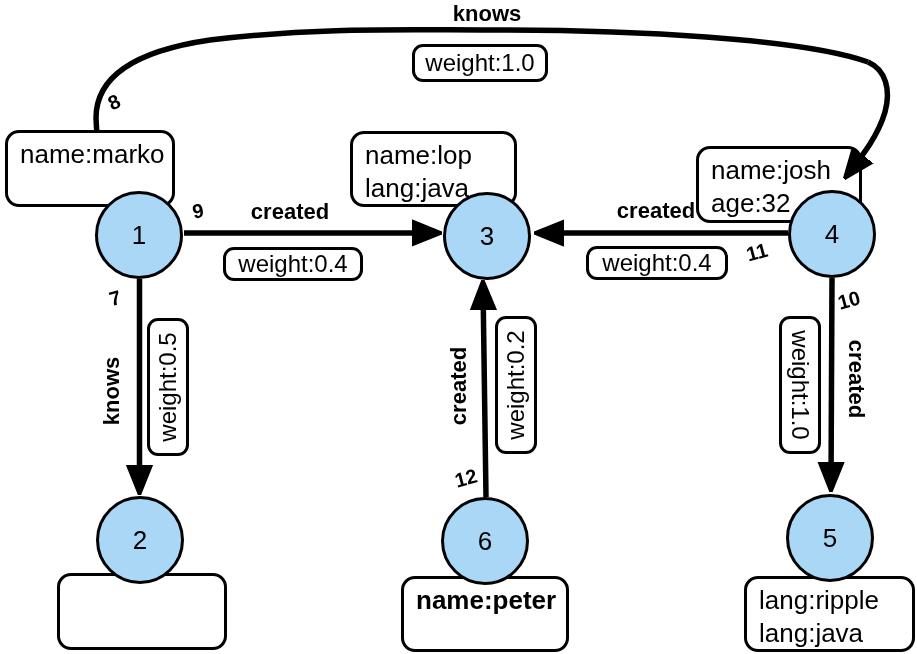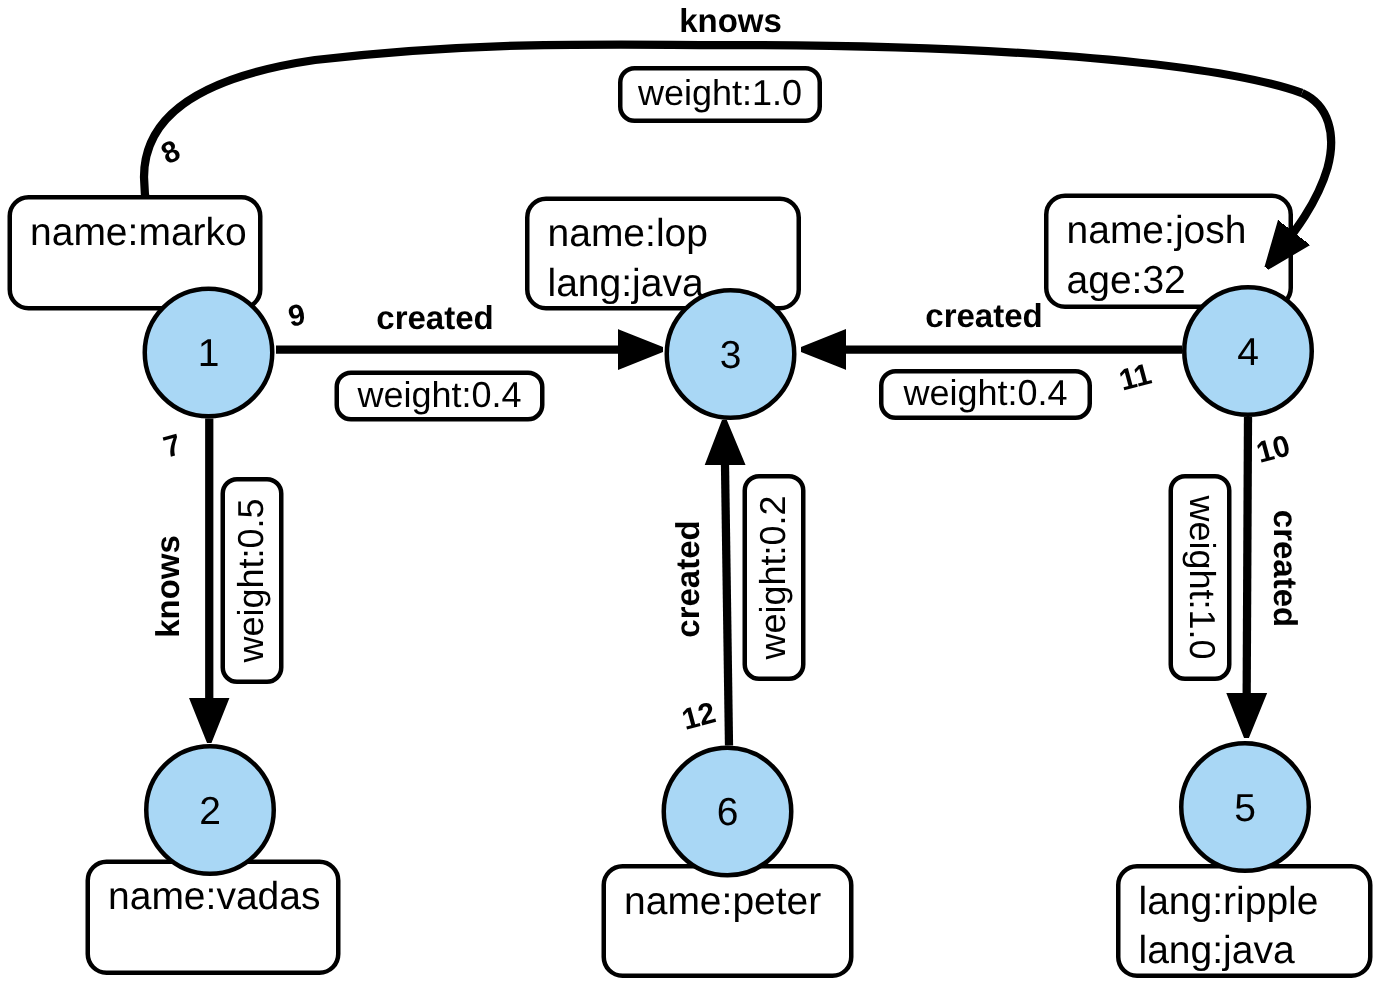--- a/index.html
+++ b/index.html
@@ -56,32 +56,31 @@
     <path d="M788,233 L540,233" fill="none" stroke-width="5.5" marker-end="url(#arrow)"></path>
     <path d="M139.5,279 L139.5,489" fill="none" stroke-width="5.5" marker-end="url(#arrow)"></path>
     <path d="M486,497 L483,286" fill="none" stroke-width="5.5" marker-end="url(#arrow)"></path>
     <path d="M832,278 L831,486" fill="none" stroke-width="5.5" marker-end="url(#arrow)"></path>
     <path d="M127,196 C110,173 96,150 96,118 C96,80 128,52 210,40 C320,27 400,30 490,30 C630,30 800,38 868,62" fill="none" stroke-width="5.5"></path>
   </svg>
 
   <div class="propbox" style="left:5px;top:130px;width:170px;height:77px;">
     <div class="propline">name:marko</div>
   </div>
-  <div class="propbox" style="left:350px;top:131px;width:184px;height:76px;">
+  <div class="propbox" style="left:350px;top:131px;width:167px;height:76px;">
     <div class="propline">name:lop</div>
     <div class="propline">lang:java</div>
   </div>
-  <div class="propbox" style="left:696px;top:129px;width:166px;height:77px;">
+  <div class="propbox" style="left:696px;top:146px;width:166px;height:77px;">
     <div class="propline">name:josh</div>
     <div class="propline">age:32</div>
   </div>
   <div class="propbox" style="left:57px;top:573px;width:170px;height:77px;">
-    <div class="propline">name:vadas</div>
   </div>
-  <div class="propbox" style="left:401px;top:576px;width:168px;height:76px;">
+  <div class="propbox" style="left:401px;top:576px;width:168px;height:76px;font-weight:bold;">
     <div class="propline">name:peter</div>
   </div>
   <div class="propbox" style="left:744px;top:576px;width:171px;height:76px;">
     <div class="propline">lang:ripple</div>
     <div class="propline">lang:java</div>
   </div>
 
   <div class="node" style="left:95px;top:191px;">1</div>
   <div class="node" style="left:96px;top:496px;">2</div>
   <div class="node" style="left:443px;top:192px;">3</div>

